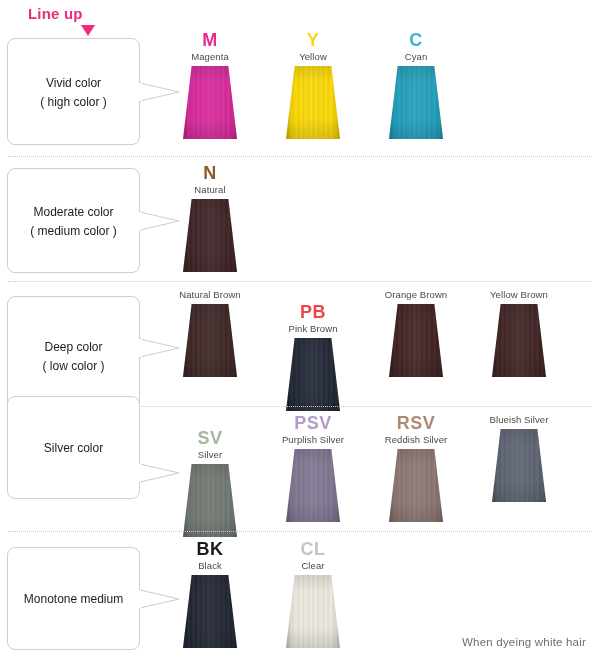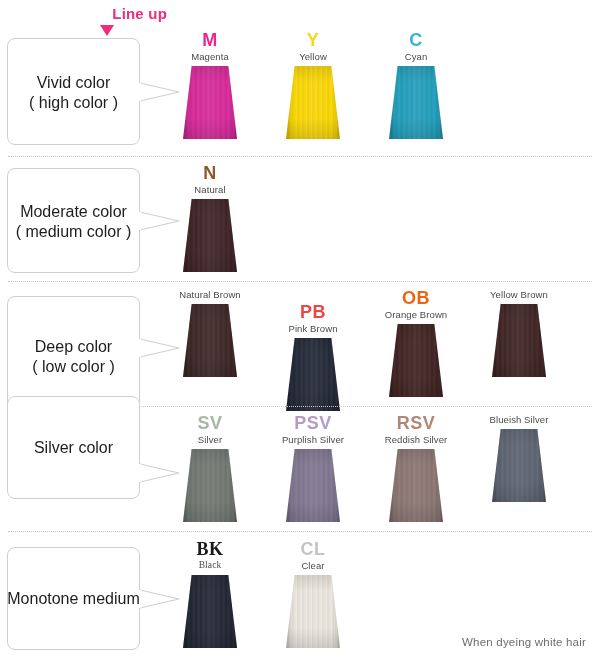--- a/index.html
+++ b/index.html
@@ -7,22 +7,22 @@
     margin: 0; padding: 0;
     width: 600px; height: 660px;
     background: #ffffff;
     font-family: "Liberation Sans", sans-serif;
     overflow: hidden;
   }
   #page { position: relative; width: 600px; height: 660px; background:#fff; }
 
   
   .lineup-wrap {
-    position: absolute; left: 47px; top: 4px;
-    width: 120px; text-align: right;
+    position: absolute; left: 28px; top: 4px;
+    width: 120px; text-align: left;
   }
   .lineup-text {
     font-size: 15px; font-weight: 700; color: #ef2b7e;
     letter-spacing: .2px; line-height: 20px;
   }
   .lineup-arrow {
     width: 0; height: 0; margin: 1px auto 0 auto;
     border-left: 7px solid transparent;
     border-right: 7px solid transparent;
     border-top: 11px solid #ef2b7e;
@@ -36,22 +36,22 @@
   .cat-box {
     position: absolute; left: 7px;
     width: 133px;
     border: 1px solid #cfcfcf;
     border-radius: 8px;
     background: #fff;
     display: flex; flex-direction: column;
     align-items: center; justify-content: center;
     text-align: center;
   }
-  .cat-title { font-size: 16px; color: #1d1d1d; line-height: 20px; white-space: nowrap; }
-  .cat-sub   { font-size: 16px; color: #1d1d1d; line-height: 17px; white-space: nowrap; margin-top: 1px; }
+  .cat-title { font-size: 12px; color: #1d1d1d; line-height: 20px; white-space: nowrap; }
+  .cat-sub   { font-size: 12px; color: #1d1d1d; line-height: 17px; white-space: nowrap; margin-top: 1px; }
 
   
   .cat-tail {
     position: absolute;
     width: 42px; height: 26px;
     pointer-events: none;
   }
 
   
   .swatch-col { position: absolute; width: 86px; text-align: center; }
@@ -187,21 +187,20 @@
         <div class="sw-code" style="color: #ef4444; margin-top: 14px;">PB</div>
         <div class="sw-name">Pink Brown</div>
         <div class="sw-hair">
           <div class="base" style="background:#1e2433"></div>
           <div class="strands"></div>
           <div class="shade"></div>
           <div class="sides"></div>
         </div>
       </div>
       <div class="swatch-col" style="left: 373px; top: 288px;">
-        <div class="sw-code" style="color: rgb(239, 99, 16);">OB</div>
         <div class="sw-name">Orange Brown</div>
         <div class="sw-hair">
           <div class="base" style="background:#3e1e1e"></div>
           <div class="strands"></div>
           <div class="shade"></div>
           <div class="sides"></div>
         </div>
       </div>
       <div class="swatch-col" style="left: 476px; top: 288px;">
         <div class="sw-name">Yellow Brown</div>
@@ -214,21 +213,21 @@
       </div>
       <div class="row-sep" style="top: 406px;"></div>
       <div class="cat-box" style="top: 396px; height: 103px;">
         <div class="cat-title">Silver color</div>
       </div>
       <div class="cat-tail" style="left: 139px; top: 459.5px;"><svg width="42" height="26" viewBox="0 0 42 26">
           <path d="M1 4 L40 13 L1 22" fill="#ffffff" stroke="#cfcfcf" stroke-width="1.1" stroke-linejoin="round" stroke-linecap="round"></path>
           <path d="M1 4 L1 22" stroke="#ffffff" stroke-width="2.4"></path>
         </svg></div>
       <div class="swatch-col" style="left: 167px; top: 413px;">
-        <div class="sw-code" style="color: rgb(168, 182, 164);">SV</div>
+        <div class="sw-code" style="color: rgb(168, 182, 164); margin-top: 15px;">SV</div>
         <div class="sw-name">Silver</div>
         <div class="sw-hair">
           <div class="base" style="background:#6e7670"></div>
           <div class="strands"></div>
           <div class="shade"></div>
           <div class="sides"></div>
         </div>
       </div>
       <div class="swatch-col" style="left: 270px; top: 413px;">
         <div class="sw-code" style="color: rgb(180, 155, 200);">PSV</div>
@@ -260,21 +259,21 @@
         </div>
       </div>
       <div class="row-sep" style="top: 531px;"></div>
       <div class="cat-box" style="top: 547px; height: 103px;">
         <div class="cat-title">Monotone medium</div>
       </div>
       <div class="cat-tail" style="left: 139px; top: 585.5px;"><svg width="42" height="26" viewBox="0 0 42 26">
           <path d="M1 4 L40 13 L1 22" fill="#ffffff" stroke="#cfcfcf" stroke-width="1.1" stroke-linejoin="round" stroke-linecap="round"></path>
           <path d="M1 4 L1 22" stroke="#ffffff" stroke-width="2.4"></path>
         </svg></div>
-      <div class="swatch-col" style="left: 167px; top: 539px; font-family: Liberation Serif, serif;">
+      <div class="swatch-col" style="left: 167px; top: 539px;">
         <div class="sw-code" style="color: rgb(26, 26, 26);">BK</div>
         <div class="sw-name">Black</div>
         <div class="sw-hair">
           <div class="base" style="background:#1d2230"></div>
           <div class="strands"></div>
           <div class="shade"></div>
           <div class="sides"></div>
         </div>
       </div>
       <div class="swatch-col" style="left: 270px; top: 539px;">

